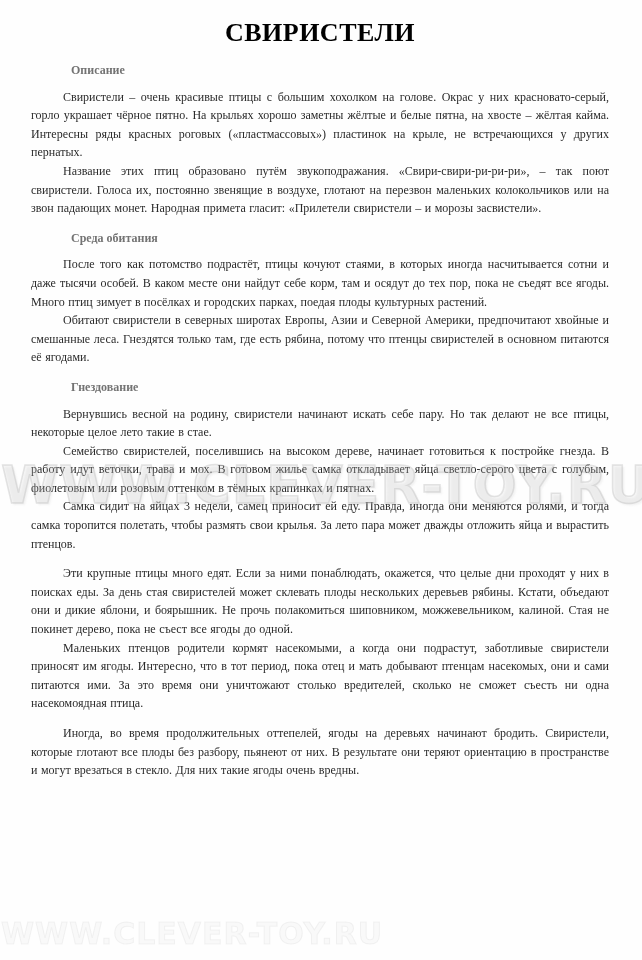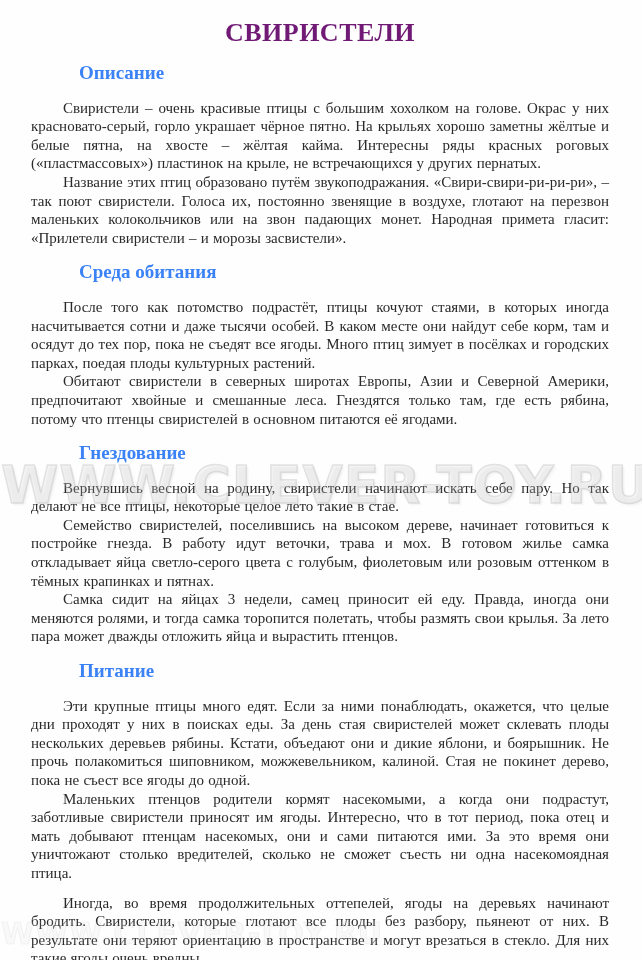--- a/index.html
+++ b/index.html
@@ -21,35 +21,35 @@
     box-sizing: border-box;
     padding: 18px 33px 0 31px;
     color: #2a2a2a;
   }
   .page-title {
     margin: 0 0 13px 0;
     text-align: center;
     font-size: 26px;
     font-weight: bold;
     letter-spacing: 0.5px;
-    color: #701a75;
+    color: #000000;
   }
   .doc-section { margin: 0; }
   .doc-section + .doc-section { margin-top: 11px; }
   .section-heading {
-    margin: 16px;
-    font-size: 19px;
+    margin: 8px;
+    font-size: 12px;
     font-weight: bold;
     line-height: 18.6px;
     text-indent: 32px;
-    color: #3b82f6;
+    color: #737373;
   }
   .paragraph {
     margin: 0;
-    font-size: 15px;
+    font-size: 12px;
     line-height: 18.6px;
     text-align: justify;
     text-indent: 32px;
     word-spacing: 0.5px;
   }
   .watermark {
     position: absolute;
     left: 1px;
     width: 642px;
     font-family: "DejaVu Sans", sans-serif;
@@ -91,21 +91,20 @@
         <p class="paragraph">После того как потомство подрастёт, птицы кочуют стаями, в которых иногда насчитывается сотни и даже тысячи особей. В каком месте они найдут себе корм, там и осядут до тех пор, пока не съедят все ягоды. Много птиц зимует в посёлках и городских парках, поедая плоды культурных растений.</p>
         <p class="paragraph">Обитают свиристели в северных широтах Европы, Азии и Северной Америки, предпочитают хвойные и смешанные леса. Гнездятся только там, где есть рябина, потому что птенцы свиристелей в основном питаются её ягодами.</p>
       </section>
       <section class="doc-section">
         <h2 class="section-heading">Гнездование</h2>
         <p class="paragraph">Вернувшись весной на родину, свиристели начинают искать себе пару. Но так делают не все птицы, некоторые целое лето такие в стае.</p>
         <p class="paragraph">Семейство свиристелей, поселившись на высоком дереве, начинает готовиться к постройке гнезда. В работу идут веточки, трава и мох. В готовом жилье самка откладывает яйца светло-серого цвета с голубым, фиолетовым или розовым оттенком в тёмных крапинках и пятнах.</p>
         <p class="paragraph">Самка сидит на яйцах 3 недели, самец приносит ей еду. Правда, иногда они меняются ролями, и тогда самка торопится полетать, чтобы размять свои крылья. За лето пара может дважды отложить яйца и вырастить птенцов.</p>
       </section>
       <section class="doc-section">
-        <h2 class="section-heading">Питание</h2>
         <p class="paragraph">Эти крупные птицы много едят. Если за ними понаблюдать, окажется, что целые дни проходят у них в поисках еды. За день стая свиристелей может склевать плоды нескольких деревьев рябины. Кстати, объедают они и дикие яблони, и боярышник. Не прочь полакомиться шиповником, можжевельником, калиной. Стая не покинет дерево, пока не съест все ягоды до одной.</p>
         <p class="paragraph">Маленьких птенцов родители кормят насекомыми, а когда они подрастут, заботливые свиристели приносят им ягоды. Интересно, что в тот период, пока отец и мать добывают птенцам насекомых, они и сами питаются ими. За это время они уничтожают столько вредителей, сколько не сможет съесть ни одна насекомоядная птица.</p>
       </section>
       <section class="doc-section">
         <p class="paragraph">Иногда, во время продолжительных оттепелей, ягоды на деревьях начинают бродить. Свиристели, которые глотают все плоды без разбору, пьянеют от них. В результате они теряют ориентацию в пространстве и могут врезаться в стекло. Для них такие ягоды очень вредны.</p>
       </section>
     </div>
   <div class="watermark wm-mid">WWW.CLEVER-TOY.RU</div>
   <div class="watermark wm-bottom">WWW.CLEVER-TOY.RU</div>
 </main>

